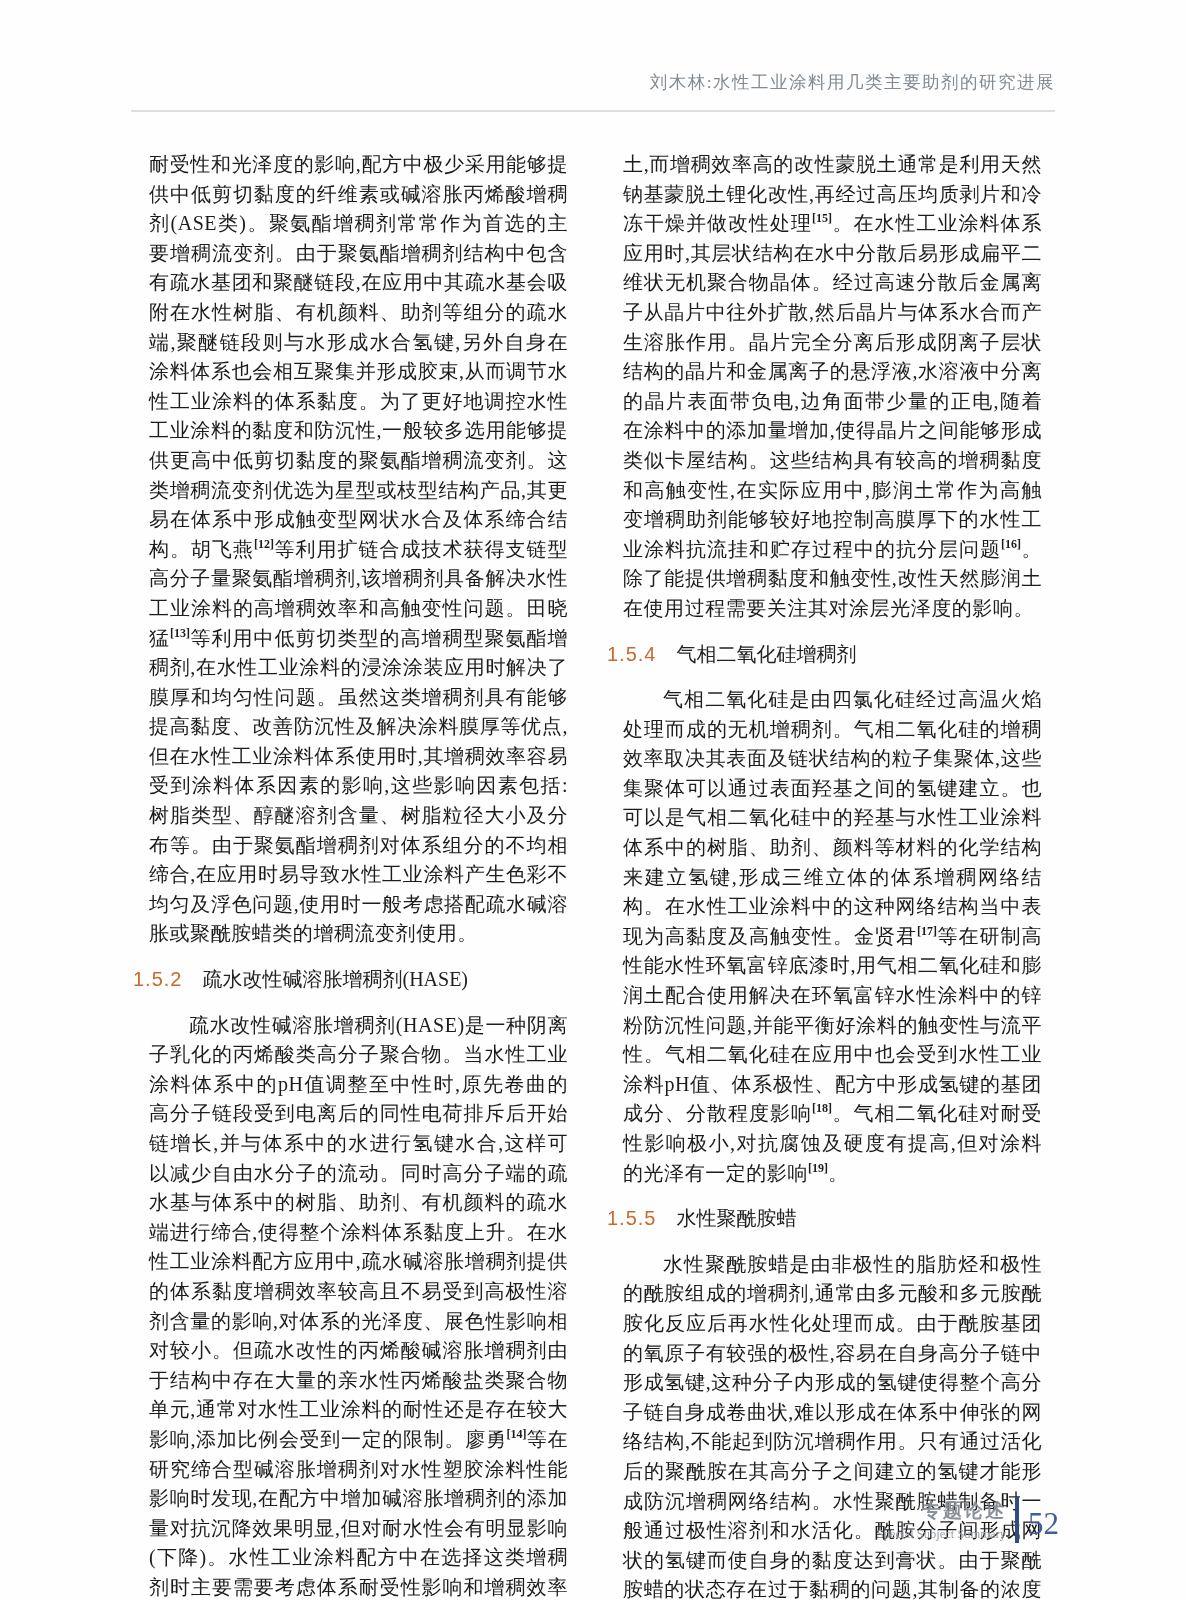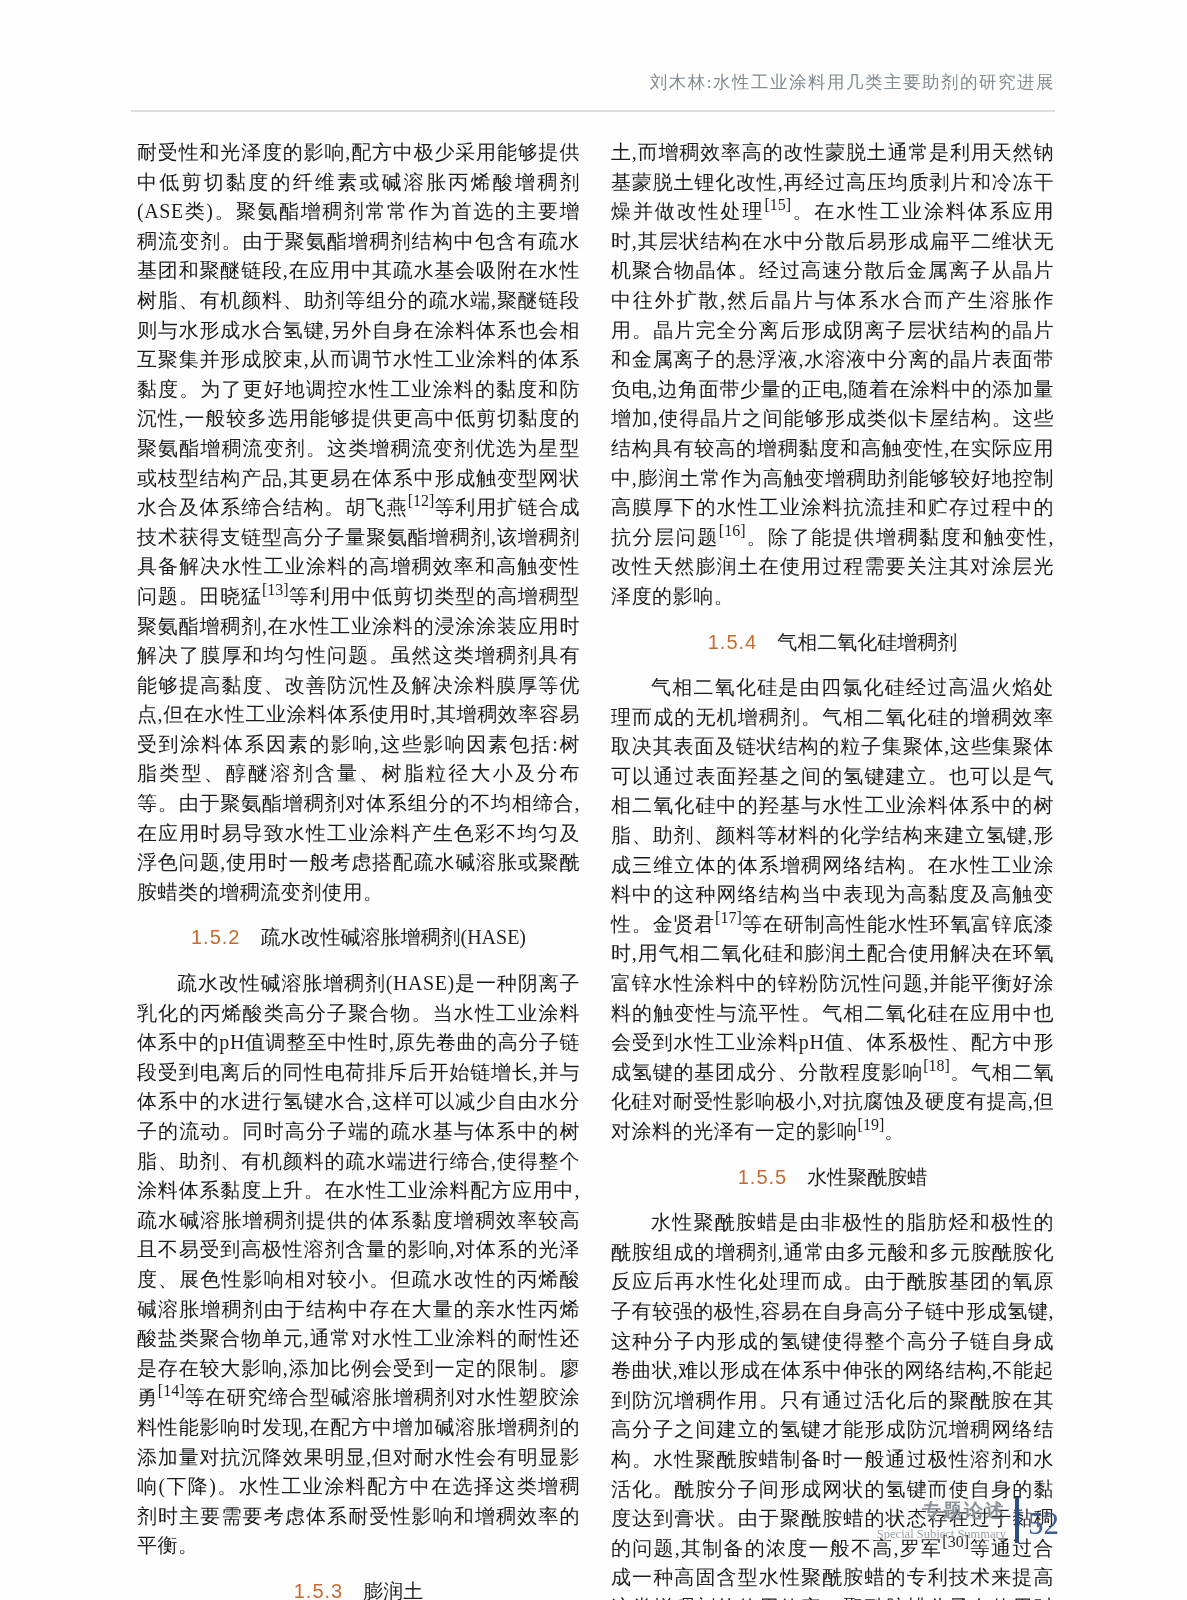--- a/index.html
+++ b/index.html
@@ -41,51 +41,51 @@
     position: absolute;
     top: 134px;
     left: 133px;
     width: 925px;
     display: flex;
     gap: 23px;
   }
   .col { width: 451px; }
 
   p.para {
-    margin: 4px;
+    margin: 16px;
     font-size: 20px;
     line-height: 29.6px;
     text-align: justify;
     text-justify: inter-ideograph;
     color: #1c1c1c;
     letter-spacing: 0.55px;
   }
   p.para.indent { text-indent: 2em; }
 
   .heading {
     font-size: 20px;
     line-height: 29.6px;
     white-space: nowrap;
-    margin: 16px;
-    text-align: center;
+    margin: 0;
   }
   .hnum {
     color: var(--heading-number, #c96a2e);
     font-family: "Liberation Sans", sans-serif;
     letter-spacing: 1px;
   }
   .htitle {
     margin-left: 20px;
     color: #222222;
   }
   sup.cite {
-    font-size: 16px;
+    font-size: 12px;
     line-height: 0;
     letter-spacing: 0;
     vertical-align: super;
+    font-weight: bold;
   }
 
   
   .footer {
     position: absolute;
     top: 1497px;
     right: 128px;
     display: flex;
     align-items: center;
   }

